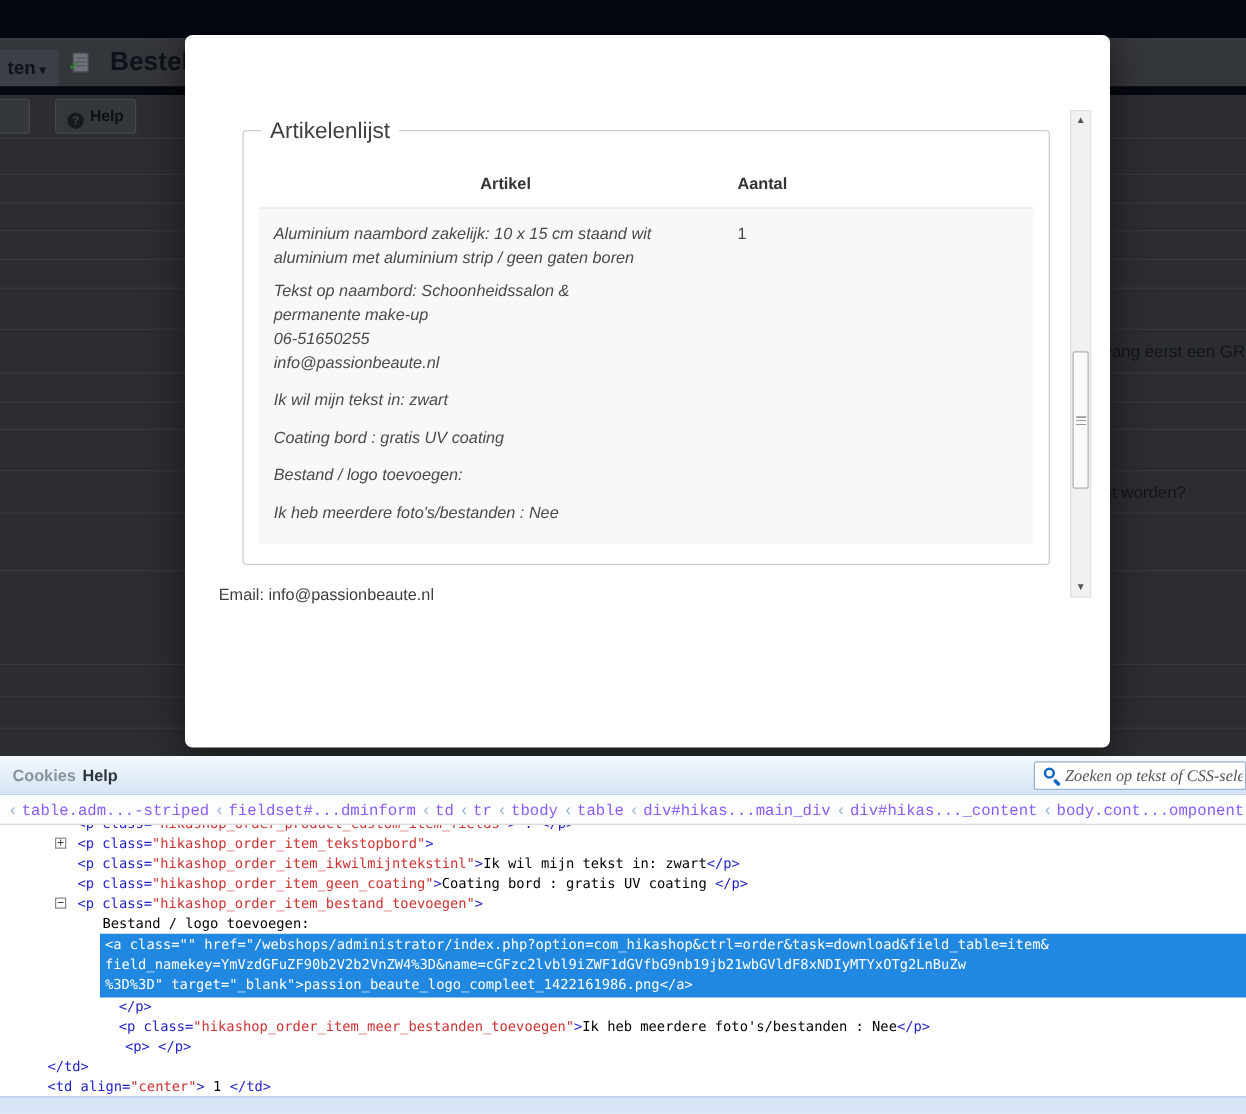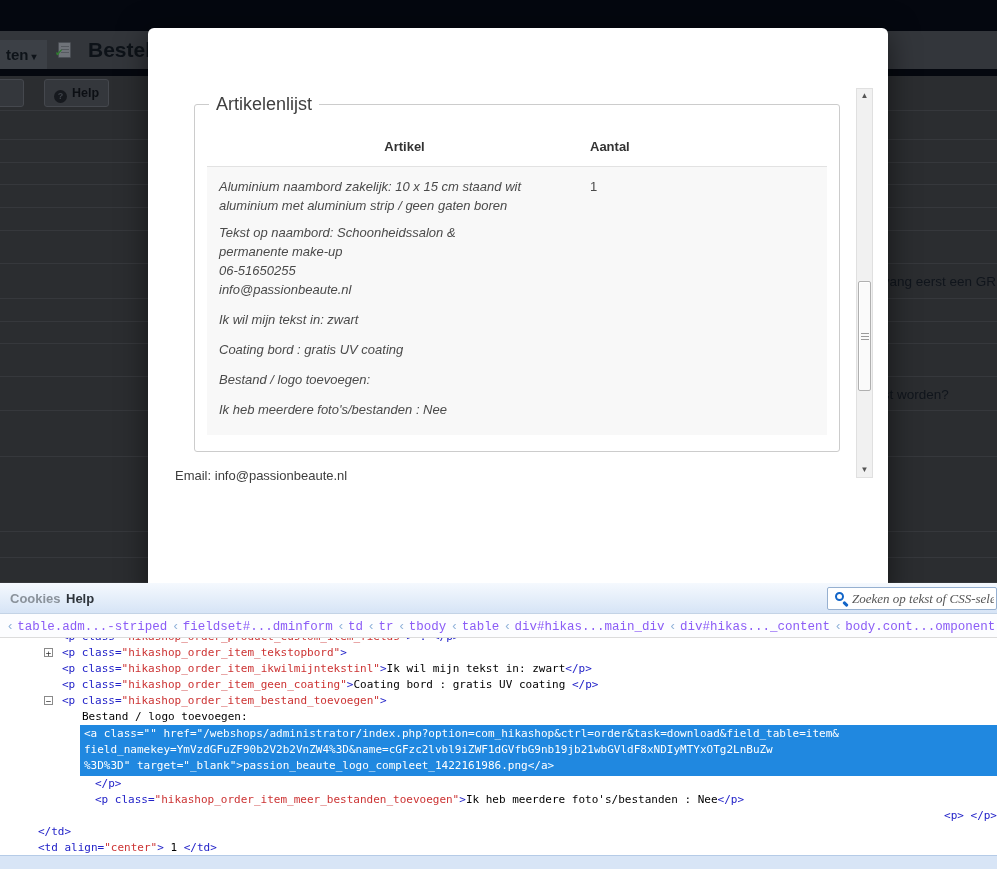--- a/index.html
+++ b/index.html
@@ -56,21 +56,21 @@
   
   .sb { position:absolute; left:708px; top:60px; width:17px; height:390px; background:#f1f1f1; border:1px solid #e0e0e0; }
   .sb-btn { position:absolute; left:0; width:15px; height:14px; text-align:center; font-size:8px; color:#555; line-height:14px; }
   .sb-up { top:0; } .sb-down { bottom:0; }
   .sb-thumb { position:absolute; left:1px; top:192px; width:13px; height:110px; background:#fafafa;
     border:1px solid #b0b0b0; border-radius:2px; box-shadow:inset 1px 1px 0 #fff; }
   .sb-grip { position:absolute; left:2px; top:51px; width:8px; height:7px;
     background:repeating-linear-gradient(to bottom,#9a9a9a 0 1px,transparent 1px 3px); }
 
   
-  .firebug { position:absolute; left:0; top:583px; width:997px; height:286px; background:#fff; z-index:6; }
+  .firebug { position:absolute; left:0; top:605px; width:997px; height:286px; background:#fff; z-index:6; }
   .fb-tabbar { position:relative; height:31px; background:linear-gradient(#f5f9fe,#d6e4f6);
     border-bottom:1px solid #c3d3e6; }
   .fb-tab { position:absolute; top:8px; font-size:13px; font-weight:bold; cursor:pointer; }
   .fb-tab.inactive { color:#8a929b; left:10px; }
   .fb-tab.active { color:#2e343b; left:66px; }
   .searchbox { position:absolute; left:827px; top:4px; width:170px; height:23px; background:#fff;
     border:1px solid #96b0d0; border-radius:2px; }
   .mag { position:absolute; left:7px; top:4px; width:9px; height:9px; border:2px solid #1265c8; border-radius:50%; }
   .mag::after { content:""; position:absolute; left:7px; top:7px; width:3px; height:6px;
     background:#1265c8; transform:rotate(-45deg); border-radius:1px; }
@@ -194,18 +194,18 @@
       <div class="cl" style="padding-left: 62px;"><span class="c-tag">&lt;p class=</span><span class="c-val">"hikashop_order_item_geen_coating"</span><span class="c-tag">&gt;</span><span class="c-text">Coating bord : gratis UV coating </span><span class="c-tag">&lt;/p&gt;</span></div>
       <div class="cl" style="padding-left: 62px;"><span class="gut">−</span><span class="c-tag">&lt;p class=</span><span class="c-val">"hikashop_order_item_bestand_toevoegen"</span><span class="c-tag">&gt;</span></div>
       <div class="cl" style="padding-left: 82px;"><span class="c-text">Bestand / logo toevoegen:</span></div>
       <div class="hlblock" style="margin-left: 80px;">
         <div class="hline">&lt;a class="" href="/webshops/administrator/index.php?option=com_hikashop&amp;ctrl=order&amp;task=download&amp;field_table=item&amp;</div>
         <div class="hline">field_namekey=YmVzdGFuZF90b2V2b2VnZW4%3D&amp;name=cGFzc2lvbl9iZWF1dGVfbG9nb19jb21wbGVldF8xNDIyMTYxOTg2LnBuZw</div>
         <div class="hline">%3D%3D" target="_blank"&gt;passion_beaute_logo_compleet_1422161986.png&lt;/a&gt;</div>
       </div>
       <div class="cl" style="padding-left: 95px;"><span class="c-tag">&lt;/p&gt;</span></div>
       <div class="cl" style="padding-left: 95px;"><span class="c-tag">&lt;p class=</span><span class="c-val">"hikashop_order_item_meer_bestanden_toevoegen"</span><span class="c-tag">&gt;</span><span class="c-text">Ik heb meerdere foto's/bestanden : Nee</span><span class="c-tag">&lt;/p&gt;</span></div>
-      <div class="cl" style="padding-left: 68px; text-align: right;"><span class="c-tag">&lt;p&gt; &lt;/p&gt;</span></div>
+      <div class="cl" style="padding-left: 100px;"><span class="c-tag">&lt;p&gt; &lt;/p&gt;</span></div>
       <div class="cl" style="padding-left: 38px;"><span class="c-tag">&lt;/td&gt;</span></div>
       <div class="cl" style="padding-left: 38px;"><span class="c-tag">&lt;td align=</span><span class="c-val">"center"</span><span class="c-tag">&gt;</span><span class="c-text"> 1 </span><span class="c-tag">&lt;/td&gt;</span></div>
     </div>
   <div class="fb-bottom"></div>
 </div>
 
 </body></html>

